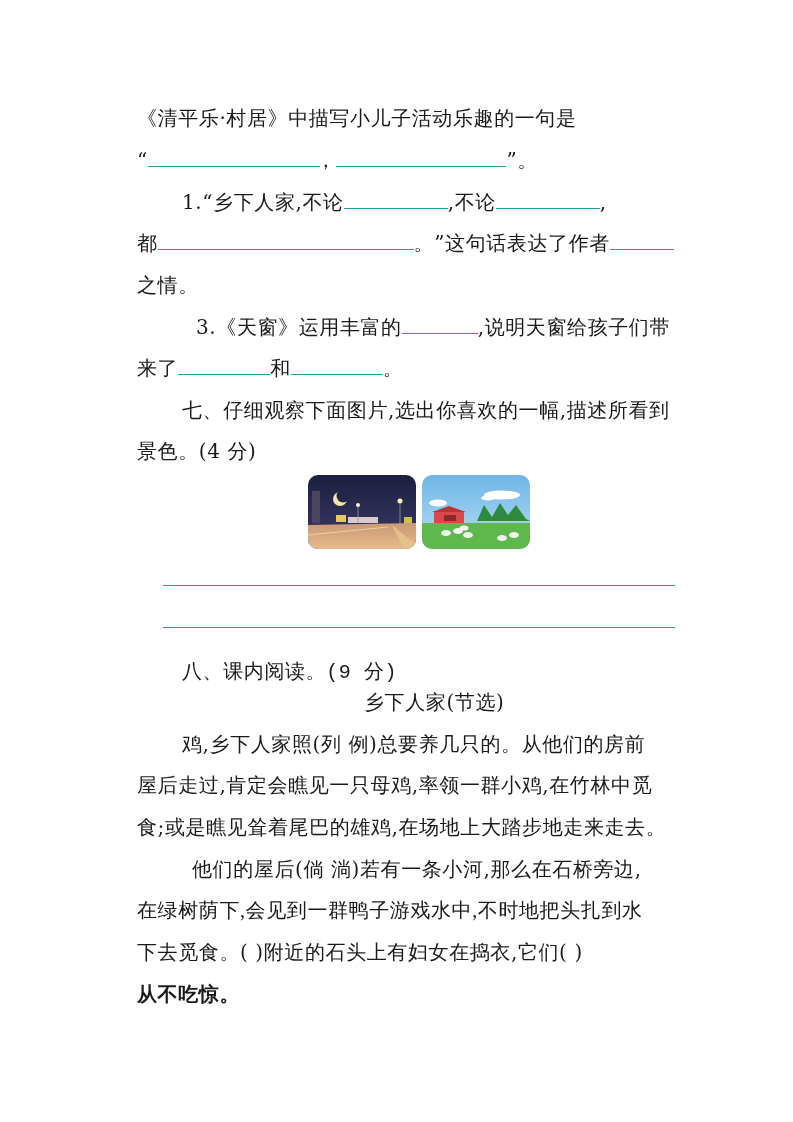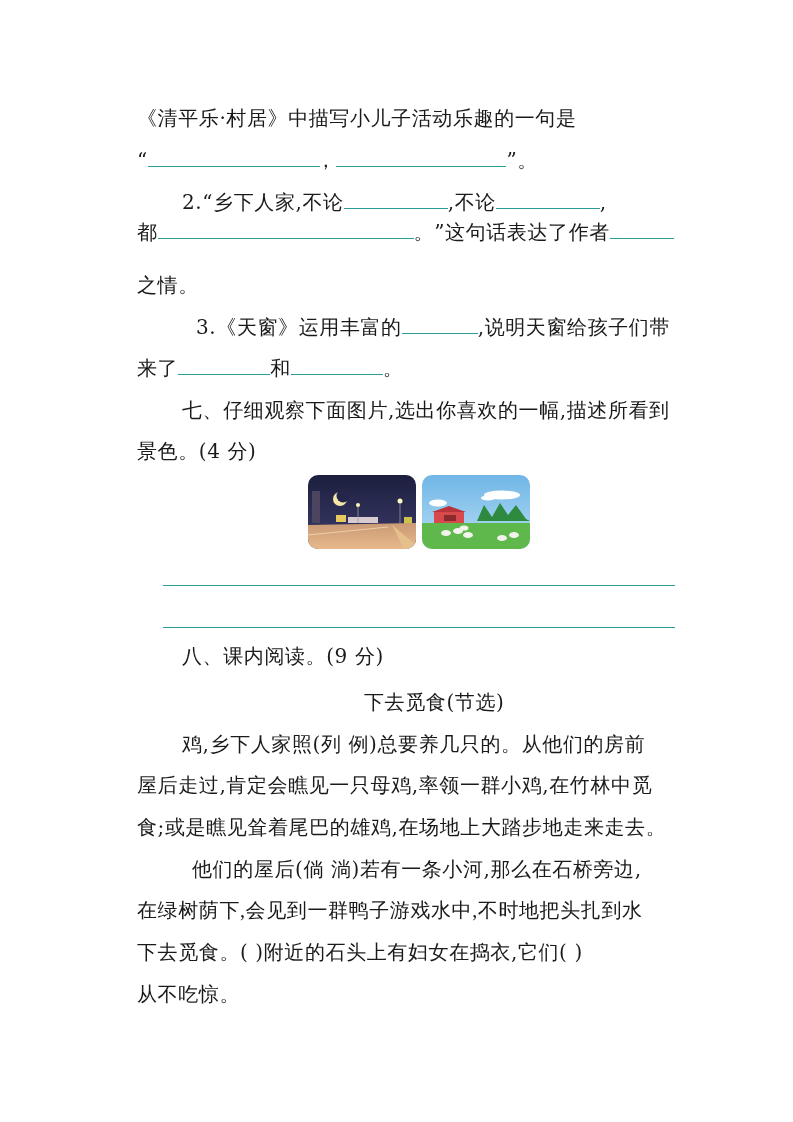--- a/index.html
+++ b/index.html
@@ -13,23 +13,23 @@
 </style>
 </head>
 <body>
 
 <div class="line" style="top:104px;">《清平乐·村居》中描写小儿子活动乐趣的一句是</div>
 <div class="line" style="top:146px;">
   <span>“</span><span class="blank" style="width:172px;"></span><span style="margin-left:-4px;">，</span><span class="blank" style="width:170px;"></span><span>”。</span>
 </div>
 
 <div class="line" style="top:188px; left:163px;">
-  <span>2.“乡下人家,不论</span><span class="blank" style="width:104px;"></span><span>,不论</span><span class="blank" style="width:104px;"></span><span>,</span>
+  <span>1.“乡下人家,不论</span><span class="blank" style="width:104px;"></span><span>,不论</span><span class="blank" style="width:104px;"></span><span>,</span>
 </div>
-<div class="line" style="top:218px;">
+<div class="line" style="top:229px;">
   <span>都</span><span class="blank" style="width:256px;"></span><span>。”这句话表达了作者</span><span class="blank" style="width:64px;"></span>
 </div>
 <div class="line" style="top:271px;">之情。</div>
 
 <div class="line" style="top:313px; left:177px;">
   <span>3.《天窗》运用丰富的</span><span class="blank" style="width:76px;"></span><span>,说明天窗给孩子们带</span>
 </div>
 <div class="line" style="top:354px;">
   <span>来了</span><span class="blank" style="width:92px;"></span><span>和</span><span class="blank" style="width:92px;"></span><span>。</span>
 </div>
@@ -88,23 +88,23 @@
     <ellipse cx="46" cy="60" rx="5" ry="3" fill="#f3f3ee"></ellipse>
     <ellipse cx="42" cy="53" rx="4.5" ry="2.6" fill="#f3f3ee"></ellipse>
     <ellipse cx="80" cy="63" rx="5" ry="3" fill="#f3f3ee"></ellipse>
     <ellipse cx="92" cy="60" rx="5" ry="3" fill="#f3f3ee"></ellipse>
   </svg>
 </div>
 
 <div class="full-rule" style="top:585px;"></div>
 <div class="full-rule" style="top:627px;"></div>
 
-<div class="line" style="top:642px; left:163px;">八、课内阅读。(9 分)</div>
-<div class="line" style="top:688px; left:345px;">下去觅食(节选)</div>
+<div class="line" style="top:659px; left:163px;font-family:Liberation Mono, monospace;">八、课内阅读。(9 分)</div>
+<div class="line" style="top:688px; left:345px;">乡下人家(节选)</div>
 
 <div class="line" style="top:730px; left:163px;">鸡,乡下人家照(列    例)总要养几只的。从他们的房前</div>
 <div class="line" style="top:771px;text-align:right;">屋后走过,肯定会瞧见一只母鸡,率领一群小鸡,在竹林中觅</div>
 <div class="line" style="top:813px;">食;或是瞧见耸着尾巴的雄鸡,在场地上大踏步地走来走去。</div>
 
 <div class="line" style="top:855px; left:173px;">他们的屋后(倘    淌)若有一条小河,那么在石桥旁边,</div>
 <div class="line" style="top:896px;font-family:Liberation Serif, serif;">在绿树荫下,会见到一群鸭子游戏水中,不时地把头扎到水</div>
 <div class="line" style="top:938px;">下去觅食。(        )附近的石头上有妇女在捣衣,它们(      )</div>
-<div class="line" style="top:980px;">从不吃惊。</div>
+<div class="line" style="top:980px;font-weight:bold;">从不吃惊。</div>
 
 </body></html>

